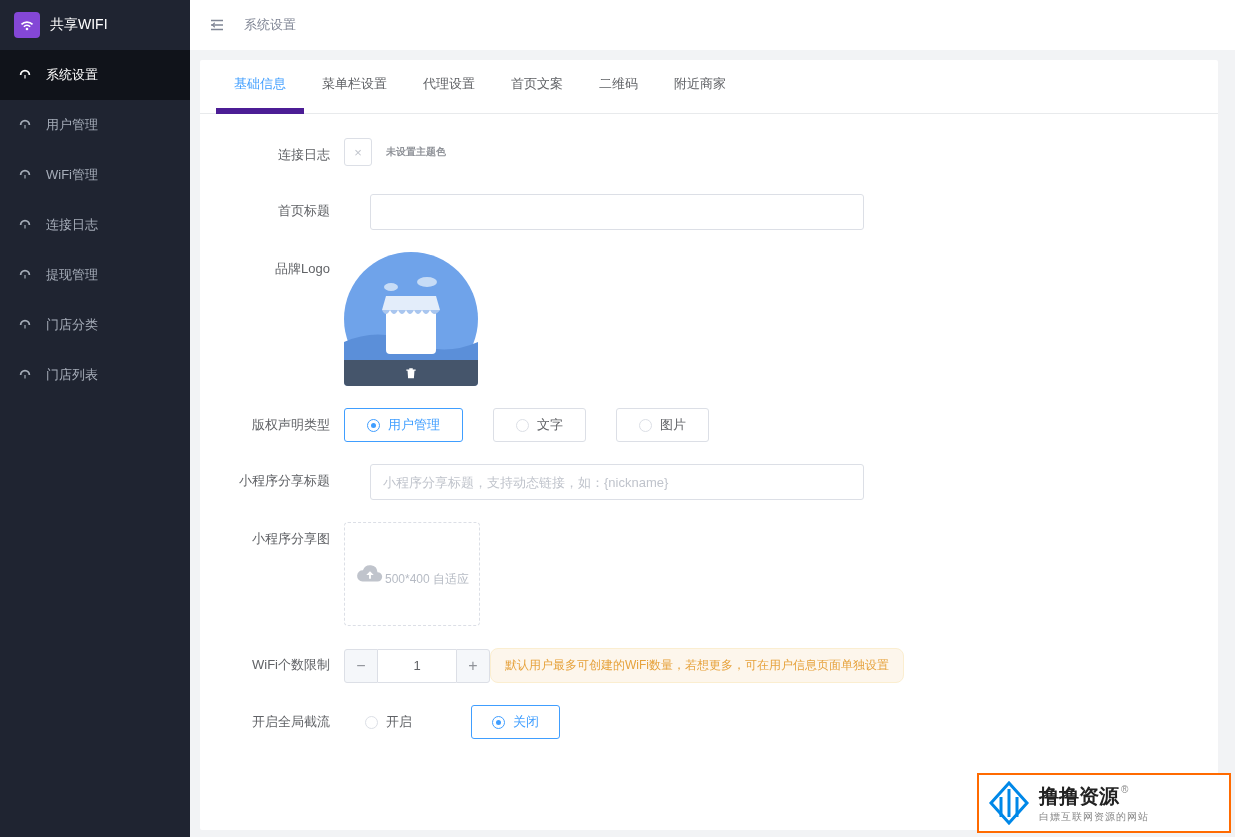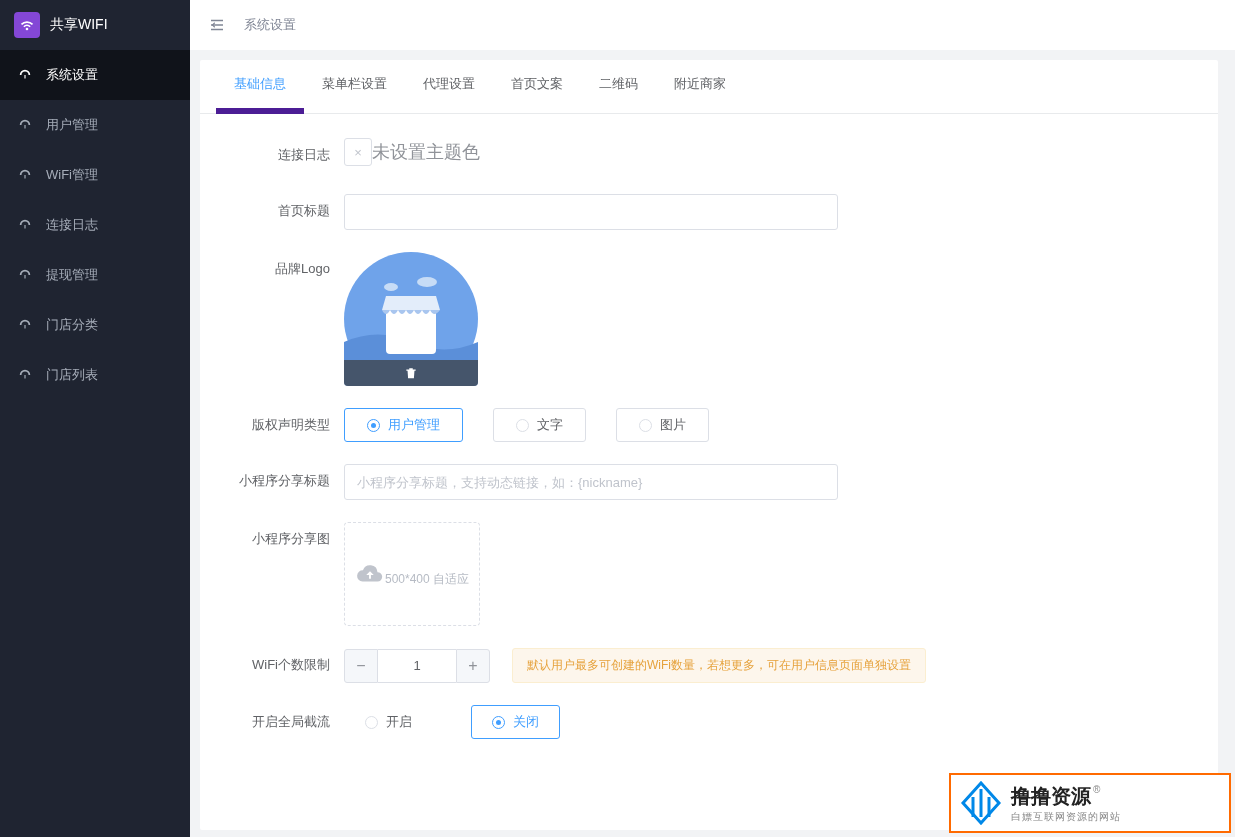--- a/index.html
+++ b/index.html
@@ -19,22 +19,22 @@
 .main { position: absolute; left: 200px; top: 60px; right: 0; bottom: 0; }
 .card { background: #fff; border-radius: 2px; width: 1018px; height: 770px; overflow: hidden; }
 .tabs { display: flex; border-bottom: 1px solid #e8eaec; padding: 0 16px; }
 .tab { padding: 15px 18px; color: #606266; cursor: pointer; font-size: 13px; }
 .tab.active { color: #409eff; border-bottom: 6px solid #4c1d95; margin-bottom: -1px; }
 .form { padding: 24px 0; }
 .form-row { display: flex; align-items: flex-start; margin-bottom: 22px; padding: 0 24px; }
 .form-label { width: 120px; text-align: right; padding-right: 14px; line-height: 34px; color: #606266; font-size: 13px; }
 .form-content { flex: 1; display: flex; align-items: center; flex-wrap: wrap; }
 .color-box { width: 28px; height: 28px; border: 1px solid #dcdfe6; border-radius: 3px; display: flex; align-items: center; justify-content: center; color: #c0c4cc; cursor: pointer; }
-.color-hint { margin-left: 0; color: #909399; font-size: 18px; }
-.input-wide { width: 494px; height: 36px; border: 1px solid #dcdfe6; border-radius: 3px; padding: 4px 12px; font-size: 13px; color: #606266; }
+.color-hint { margin-left: 14px; color: #909399; font-size: 10px; font-weight: bold; }
+.input-wide { width: 494px; height: 36px; border: 1px solid #dcdfe6; border-radius: 3px; padding: 4px 12px; font-size: 13px; color: #606266; margin-left: 26px; }
 .input-wide::placeholder { color: #c0c4cc; }
 .logo-box { position: relative; width: 134px; height: 134px; border-radius: 4px; overflow: hidden; }
 .logo-img { width: 100%; height: 100%; }
 .logo-overlay { position: absolute; bottom: 0; left: 0; right: 0; height: 26px; background: rgba(60,60,60,0.7); display: flex; align-items: center; justify-content: center; }
 .logo-overlay svg { width: 14px; height: 14px; fill: #fff; }
 .radio-buttons { display: flex; gap: 30px; }
 .radio-btn { height: 34px; padding: 0 22px; border: 1px solid #dcdfe6; border-radius: 3px; background: #fff; display: flex; align-items: center; cursor: pointer; color: #606266; font-size: 13px; }
 .radio-btn.active { border-color: #409eff; color: #409eff; }
 .radio-dot { width: 13px; height: 13px; border: 1px solid #dcdfe6; border-radius: 50%; margin-right: 8px; display: flex; align-items: center; justify-content: center; }
 .radio-btn.active .radio-dot { border-color: #409eff; }
@@ -45,23 +45,23 @@
 .plain-radio.boxed { border-color: #dcdfe6; }
 .plain-radio.boxed.active { border-color: #409eff; color: #409eff; }
 .upload-box { width: 136px; height: 104px; border: 1px dashed #dcdfe6; border-radius: 4px; display: flex; flex-direction: row; align-items: center; justify-content: center; cursor: pointer; color: #c0c4cc; }
 .upload-box svg { width: 30px; height: 24px; fill: #c0c4cc; }
 .upload-text { margin-top: 10px; font-size: 12px; color: #b6bbc4; }
 .number-input { display: flex; }
 .num-btn { width: 34px; height: 34px; border: 1px solid #dcdfe6; background: #f5f7fa; display: flex; align-items: center; justify-content: center; cursor: pointer; color: #909399; font-size: 16px; }
 .num-btn.left { border-radius: 3px 0 0 3px; }
 .num-btn.right { border-radius: 0 3px 3px 0; }
 .num-field { width: 78px; height: 34px; border-top: 1px solid #dcdfe6; border-bottom: 1px solid #dcdfe6; border-left: none; border-right: none; text-align: center; font-size: 13px; color: #606266; }
-.alert { margin-left: 22px; background: #fdf6ec; border: 1px solid #fbeed0; color: #e6a23c; padding: 8px 14px; border-radius: 3px; font-size: 12px; text-align: right; }
+.alert { background: #fdf6ec; border: 1px solid #fbeed0; color: #e6a23c; padding: 8px 14px; border-radius: 8px; font-size: 12px; text-align: right; }
 .footer { position: absolute; right: 20px; bottom: 10px; color: #c0c4cc; font-size: 11px; }
-.watermark { position: absolute; right: 4px; bottom: 4px; width: 282px; height: 60px; border: 2px solid #ff6a00; background: #fff; display: flex; align-items: center; padding: 0 8px; }
+.watermark { position: absolute; right: 4px; bottom: 4px; width: 254px; height: 60px; border: 2px solid #ff6a00; background: #fff; display: flex; align-items: center; padding: 0 8px; }
 .watermark-icon { width: 44px; height: 44px; }
 .watermark-text { margin-left: 8px; }
 .watermark-title { font-size: 20px; font-weight: 700; color: #222; }
 .watermark-sup { font-size: 10px; color: #888; position: relative; top: -10px; margin-left: 2px; }
 .watermark-sub { font-size: 10px; color: #888; letter-spacing: 1px; }
 </style>
 </head>
 <body>
 
 <div class="sidebar">

